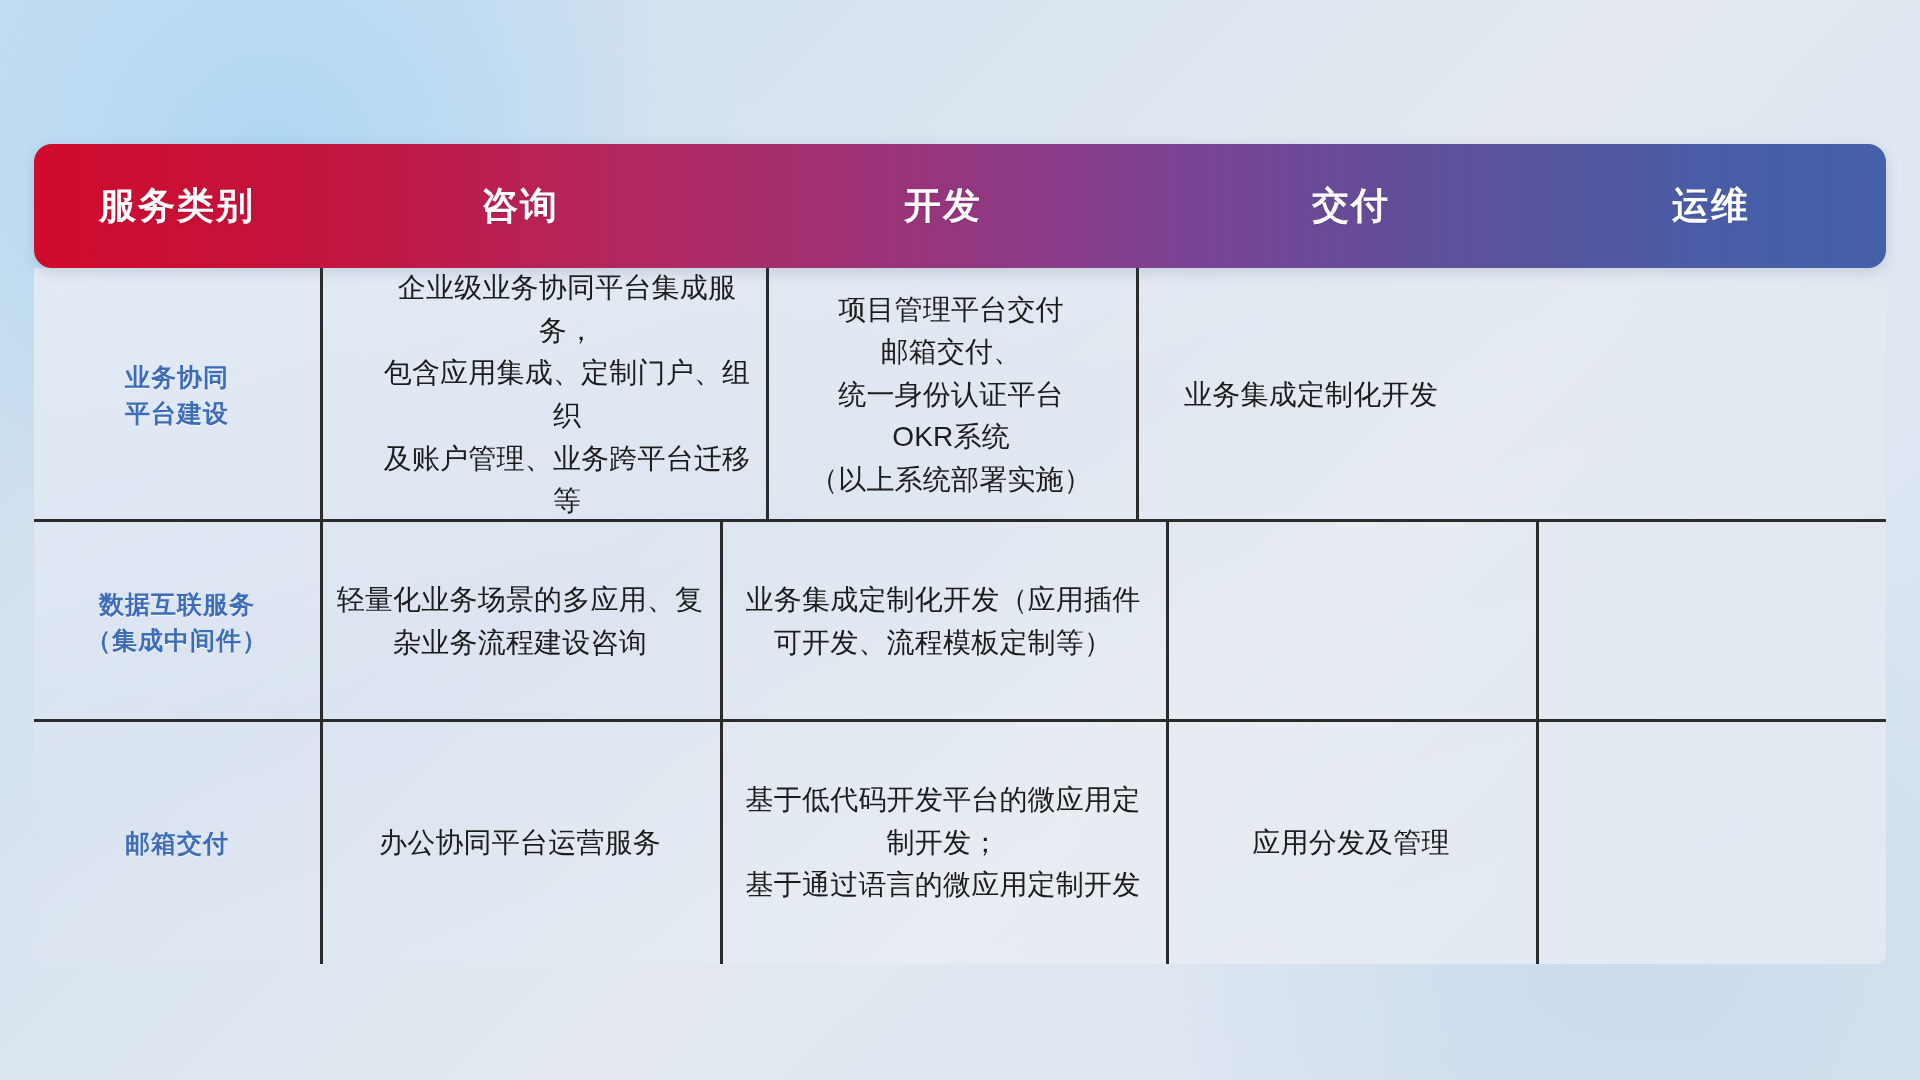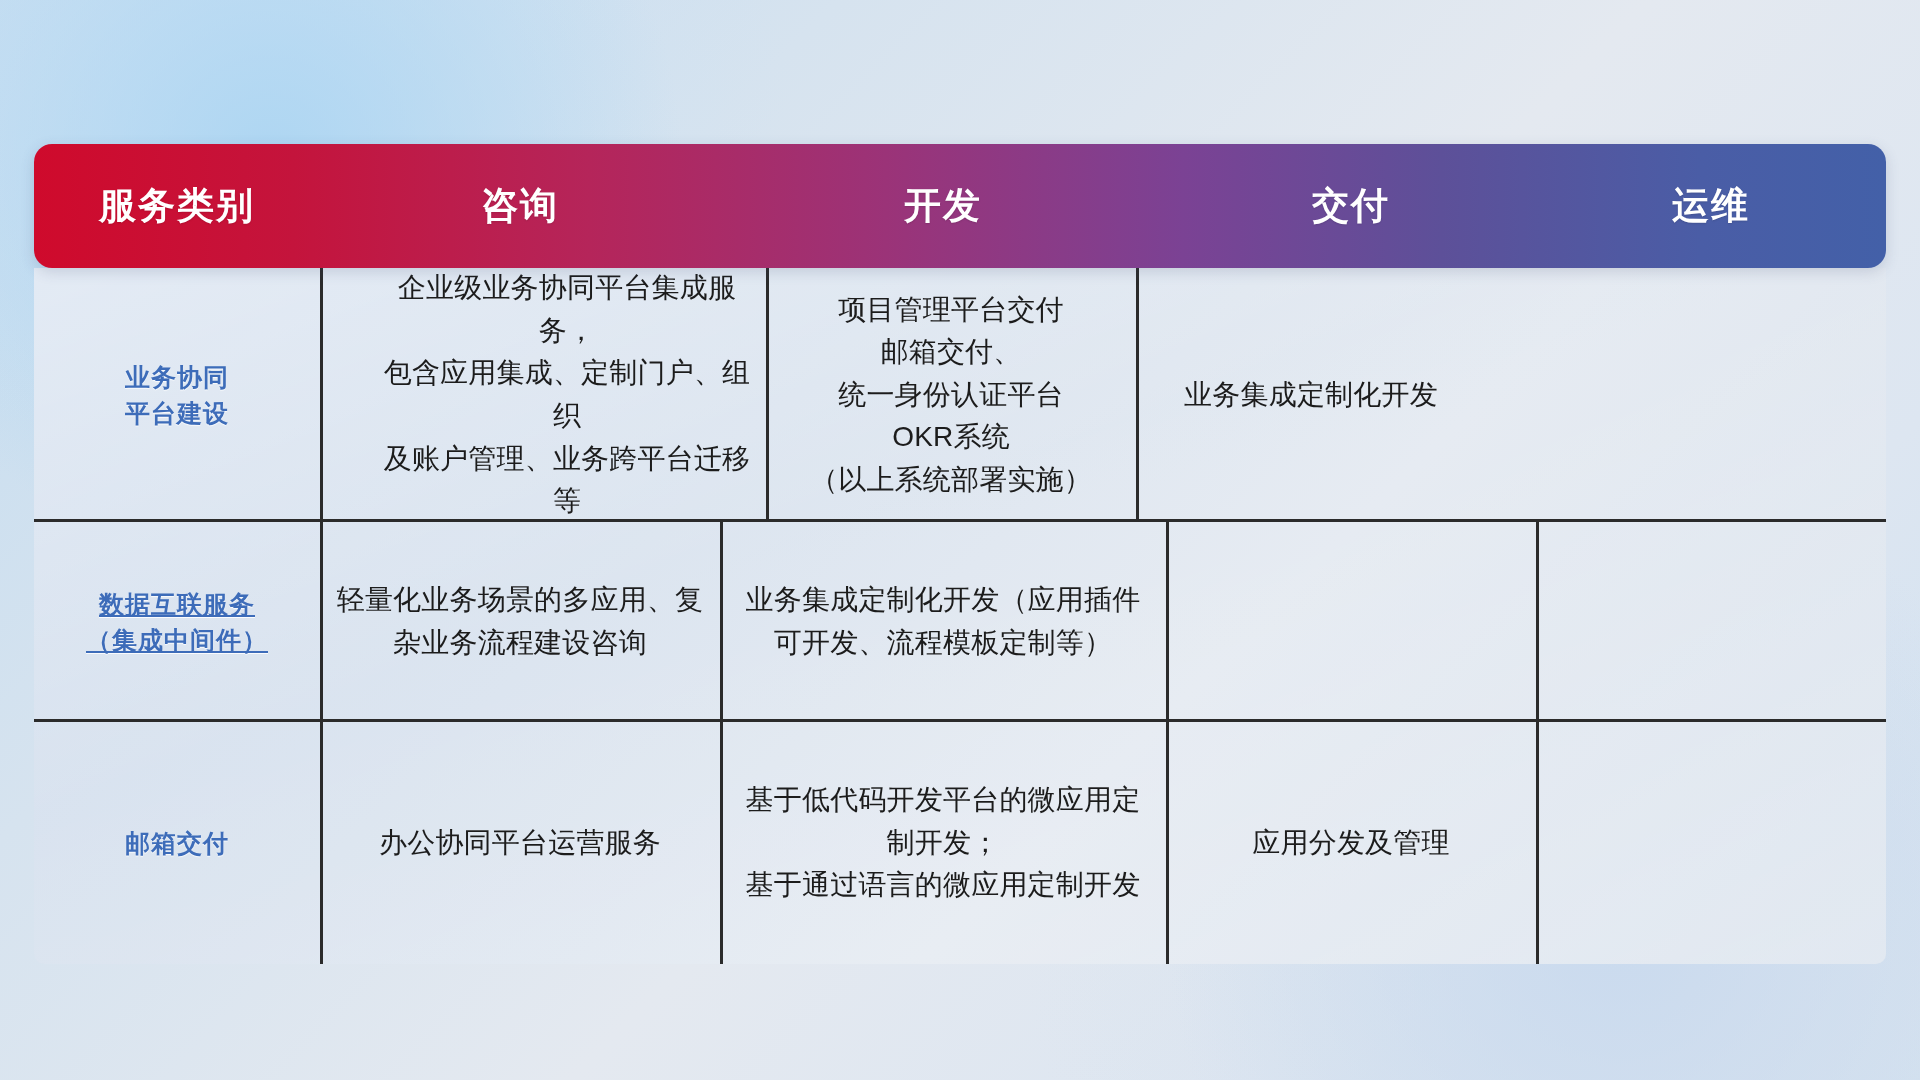--- a/index.html
+++ b/index.html
@@ -186,21 +186,21 @@
 OKR系统
 （以上系统部署实施）</span>
         </div>
       <div class="td c4 rule-l">
           <span class="cell-text">业务集成定制化开发</span>
         </div>
     </div>
 
     <div class="tr r2">
       <div class="td c0">
-          <span class="cat-label" style="white-space: pre-line; text-decoration: underline;">数据互联服务
+          <span class="cat-label" style="white-space: pre-line;">数据互联服务
 （集成中间件）</span>
         </div>
       <div class="td c1 rule-l">
           <span class="cell-text" style="white-space: pre-line;">轻量化业务场景的多应用、复
 杂业务流程建设咨询</span>
         </div>
       <div class="td c2 rule-l">
           <span class="cell-text" style="white-space: pre-line; font-family: Liberation Serif, serif;">业务集成定制化开发（应用插件
 可开发、流程模板定制等）</span>
         </div>

